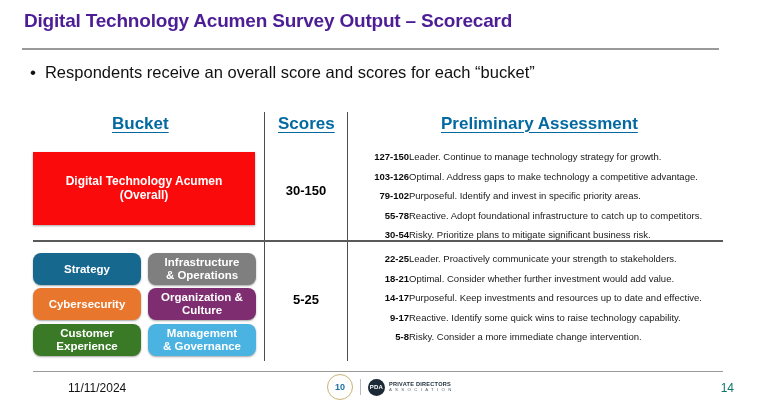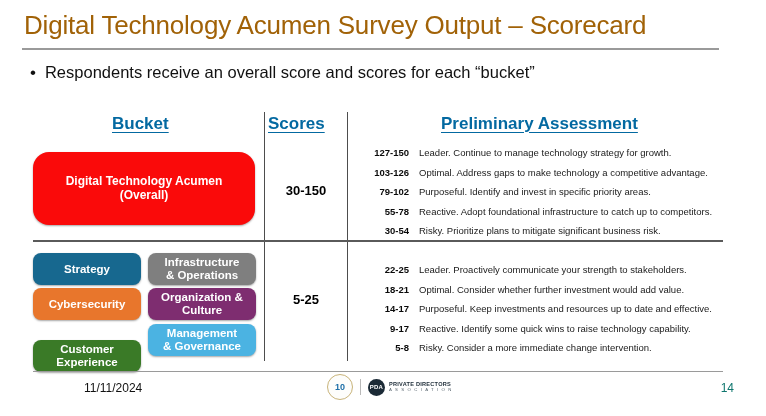--- a/index.html
+++ b/index.html
@@ -17,24 +17,24 @@
     height: 416px;
     background: #ffffff;
     overflow: hidden;
   }
 
   
   .slide-title {
     position: absolute;
     left: 24px;
     top: 10px;
-    font-size: 26px;
-    font-weight: 400;
+    font-size: 19px;
+    font-weight: 700;
     letter-spacing: -0.2px;
-    color: #a16207;
+    color: #4c1d95;
     white-space: nowrap;
   }
   .title-rule {
     position: absolute;
     left: 22px;
     top: 48px;
     width: 697px;
     height: 2px;
     background: #9a9a9a;
   }
@@ -63,21 +63,21 @@
   .col-head {
     position: absolute;
     font-size: 17px;
     font-weight: bold;
     text-decoration: underline;
     text-underline-offset: 3px;
     color: #0369a1;
     white-space: nowrap;
   }
   #head-bucket   { left: 112px; top: 114px; }
-  #head-scores   { left: 268px; top: 114px; }
+  #head-scores   { left: 278px; top: 114px; }
   #head-assess   { left: 441px; top: 114px; }
 
   .vline {
     position: absolute;
     width: 1.4px;
     background: #4d4d4d;
   }
   #vline-1 { left: 264px; top: 112px; height: 249px; }
   #vline-2 { left: 347px; top: 112px; height: 249px; }
 
@@ -102,31 +102,31 @@
     box-sizing: border-box;
     box-shadow: 0 1px 2px rgba(0,0,0,0.35);
   }
   #pill-overall {
     left: 33px;
     top: 152px;
     width: 222px;
     height: 73px;
     background: #fa0a0a;
     font-size: 12px;
-    border-radius: 16px;
+    border-radius: 0;
   }
   .pill-small {
     width: 108px;
     height: 32px;
     font-size: 11.5px;
     border-radius: 8px;
   }
   #pill-strategy      { left: 33px;  top: 253px; background: #17688f; }
   #pill-cyber         { left: 33px;  top: 288px; background: #e8762c; }
-  #pill-customer      { left: 33px;  top: 340px; background: #3a7a27; }
+  #pill-customer      { left: 33px;  top: 324px; background: #3a7a27; }
   #pill-infra         { left: 148px; top: 253px; background: #7f7f7f; }
   #pill-org           { left: 148px; top: 288px; background: #7e2d70; }
   #pill-mgmt          { left: 148px; top: 324px; background: #4bb3e2; }
 
   
   .score-val {
     position: absolute;
     font-size: 13px;
     font-weight: bold;
     color: #000;
@@ -137,54 +137,53 @@
   }
   #score-overall { top: 183px; }
   #score-bucket  { top: 292px; }
 
   
   .assess-list {
     position: absolute;
     left: 356px;
   }
   #assess-overall { top: 147px; }
-  #assess-bucket  { top: 264px; }
+  #assess-bucket  { top: 249px; }
 
   .assess-row {
     display: flex;
-    align-items: flex-start;
+    align-items: center;
     height: 19.5px;
   }
   .assess-range {
     width: 53px;
     text-align: right;
     font-size: 9.5px;
     font-weight: bold;
     color: #0a0a0a;
     flex: 0 0 53px;
   }
   .assess-text {
-    margin-left: 10px;
     font-size: 9.5px;
     color: #1a1a1a;
     white-space: nowrap;
   }
 
   
   .footer-rule {
     position: absolute;
     left: 33px;
     top: 371px;
     width: 690px;
     height: 1.4px;
     background: #9a9a9a;
   }
   .footer-date {
     position: absolute;
-    left: 84px;
+    left: 68px;
     top: 381px;
     font-size: 12px;
     color: #111;
   }
   .footer-page {
     position: absolute;
     right: 32px;
     top: 381px;
     font-size: 12px;
     color: #0f766e;

